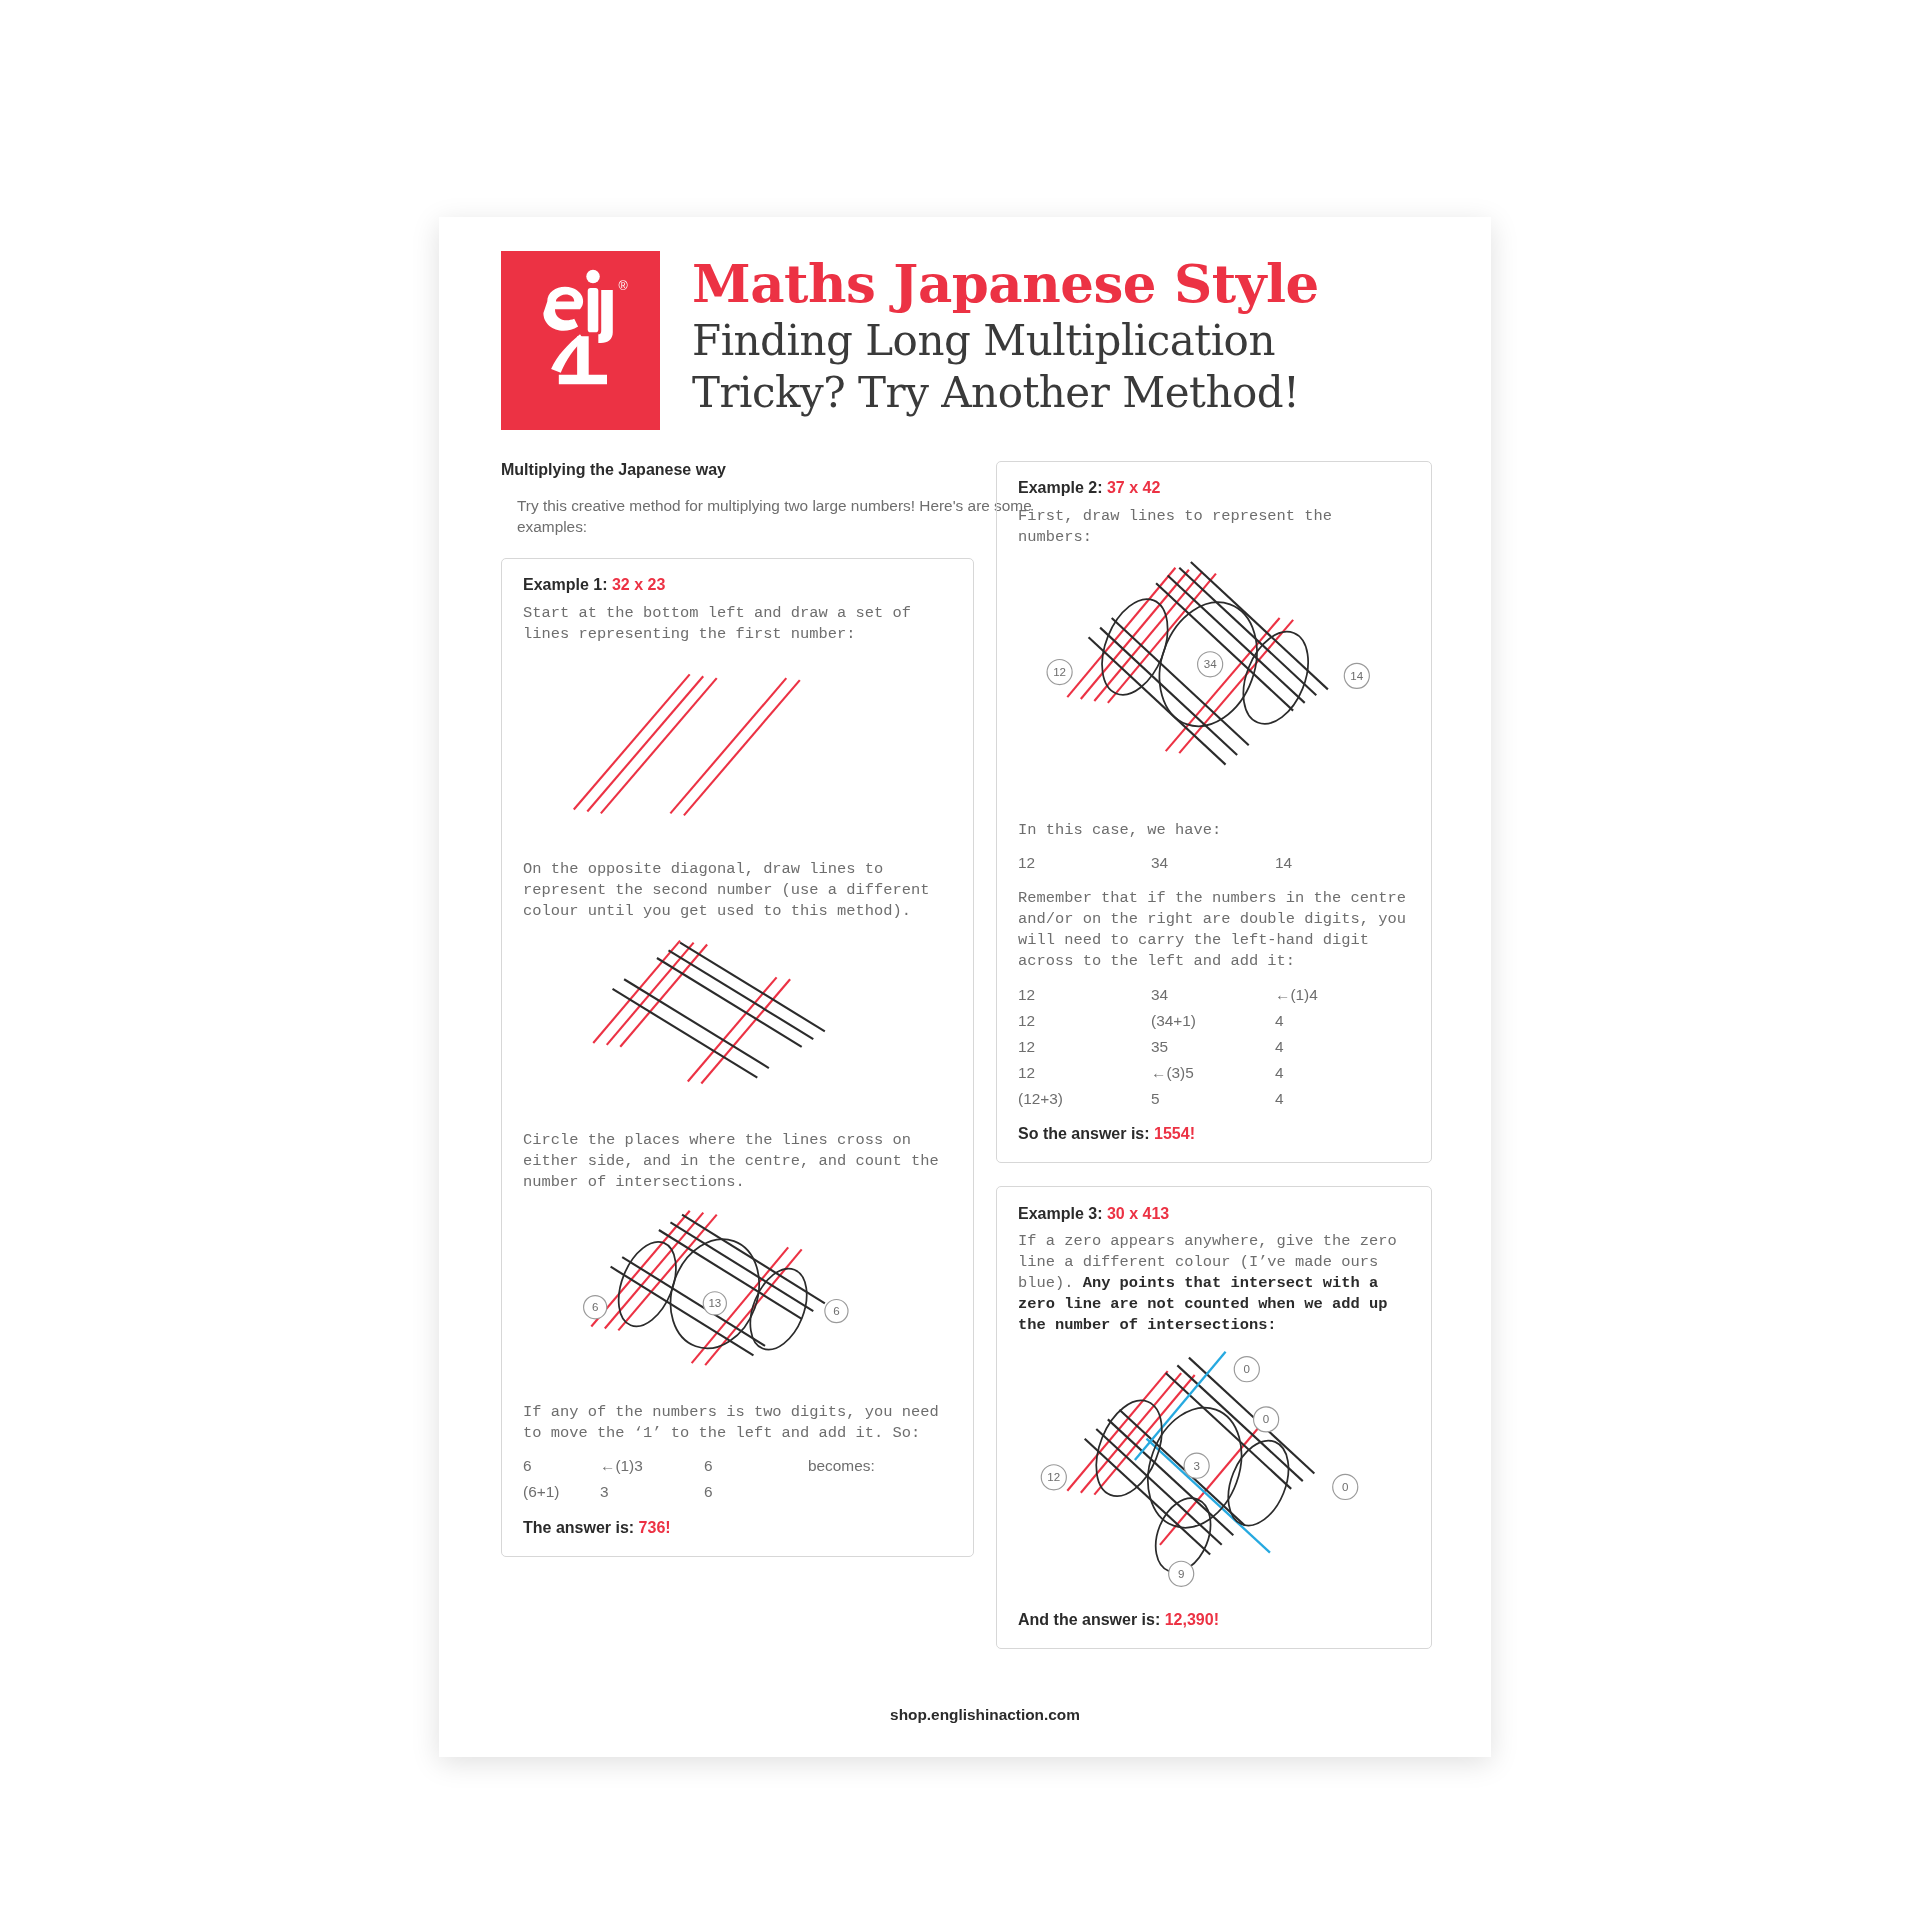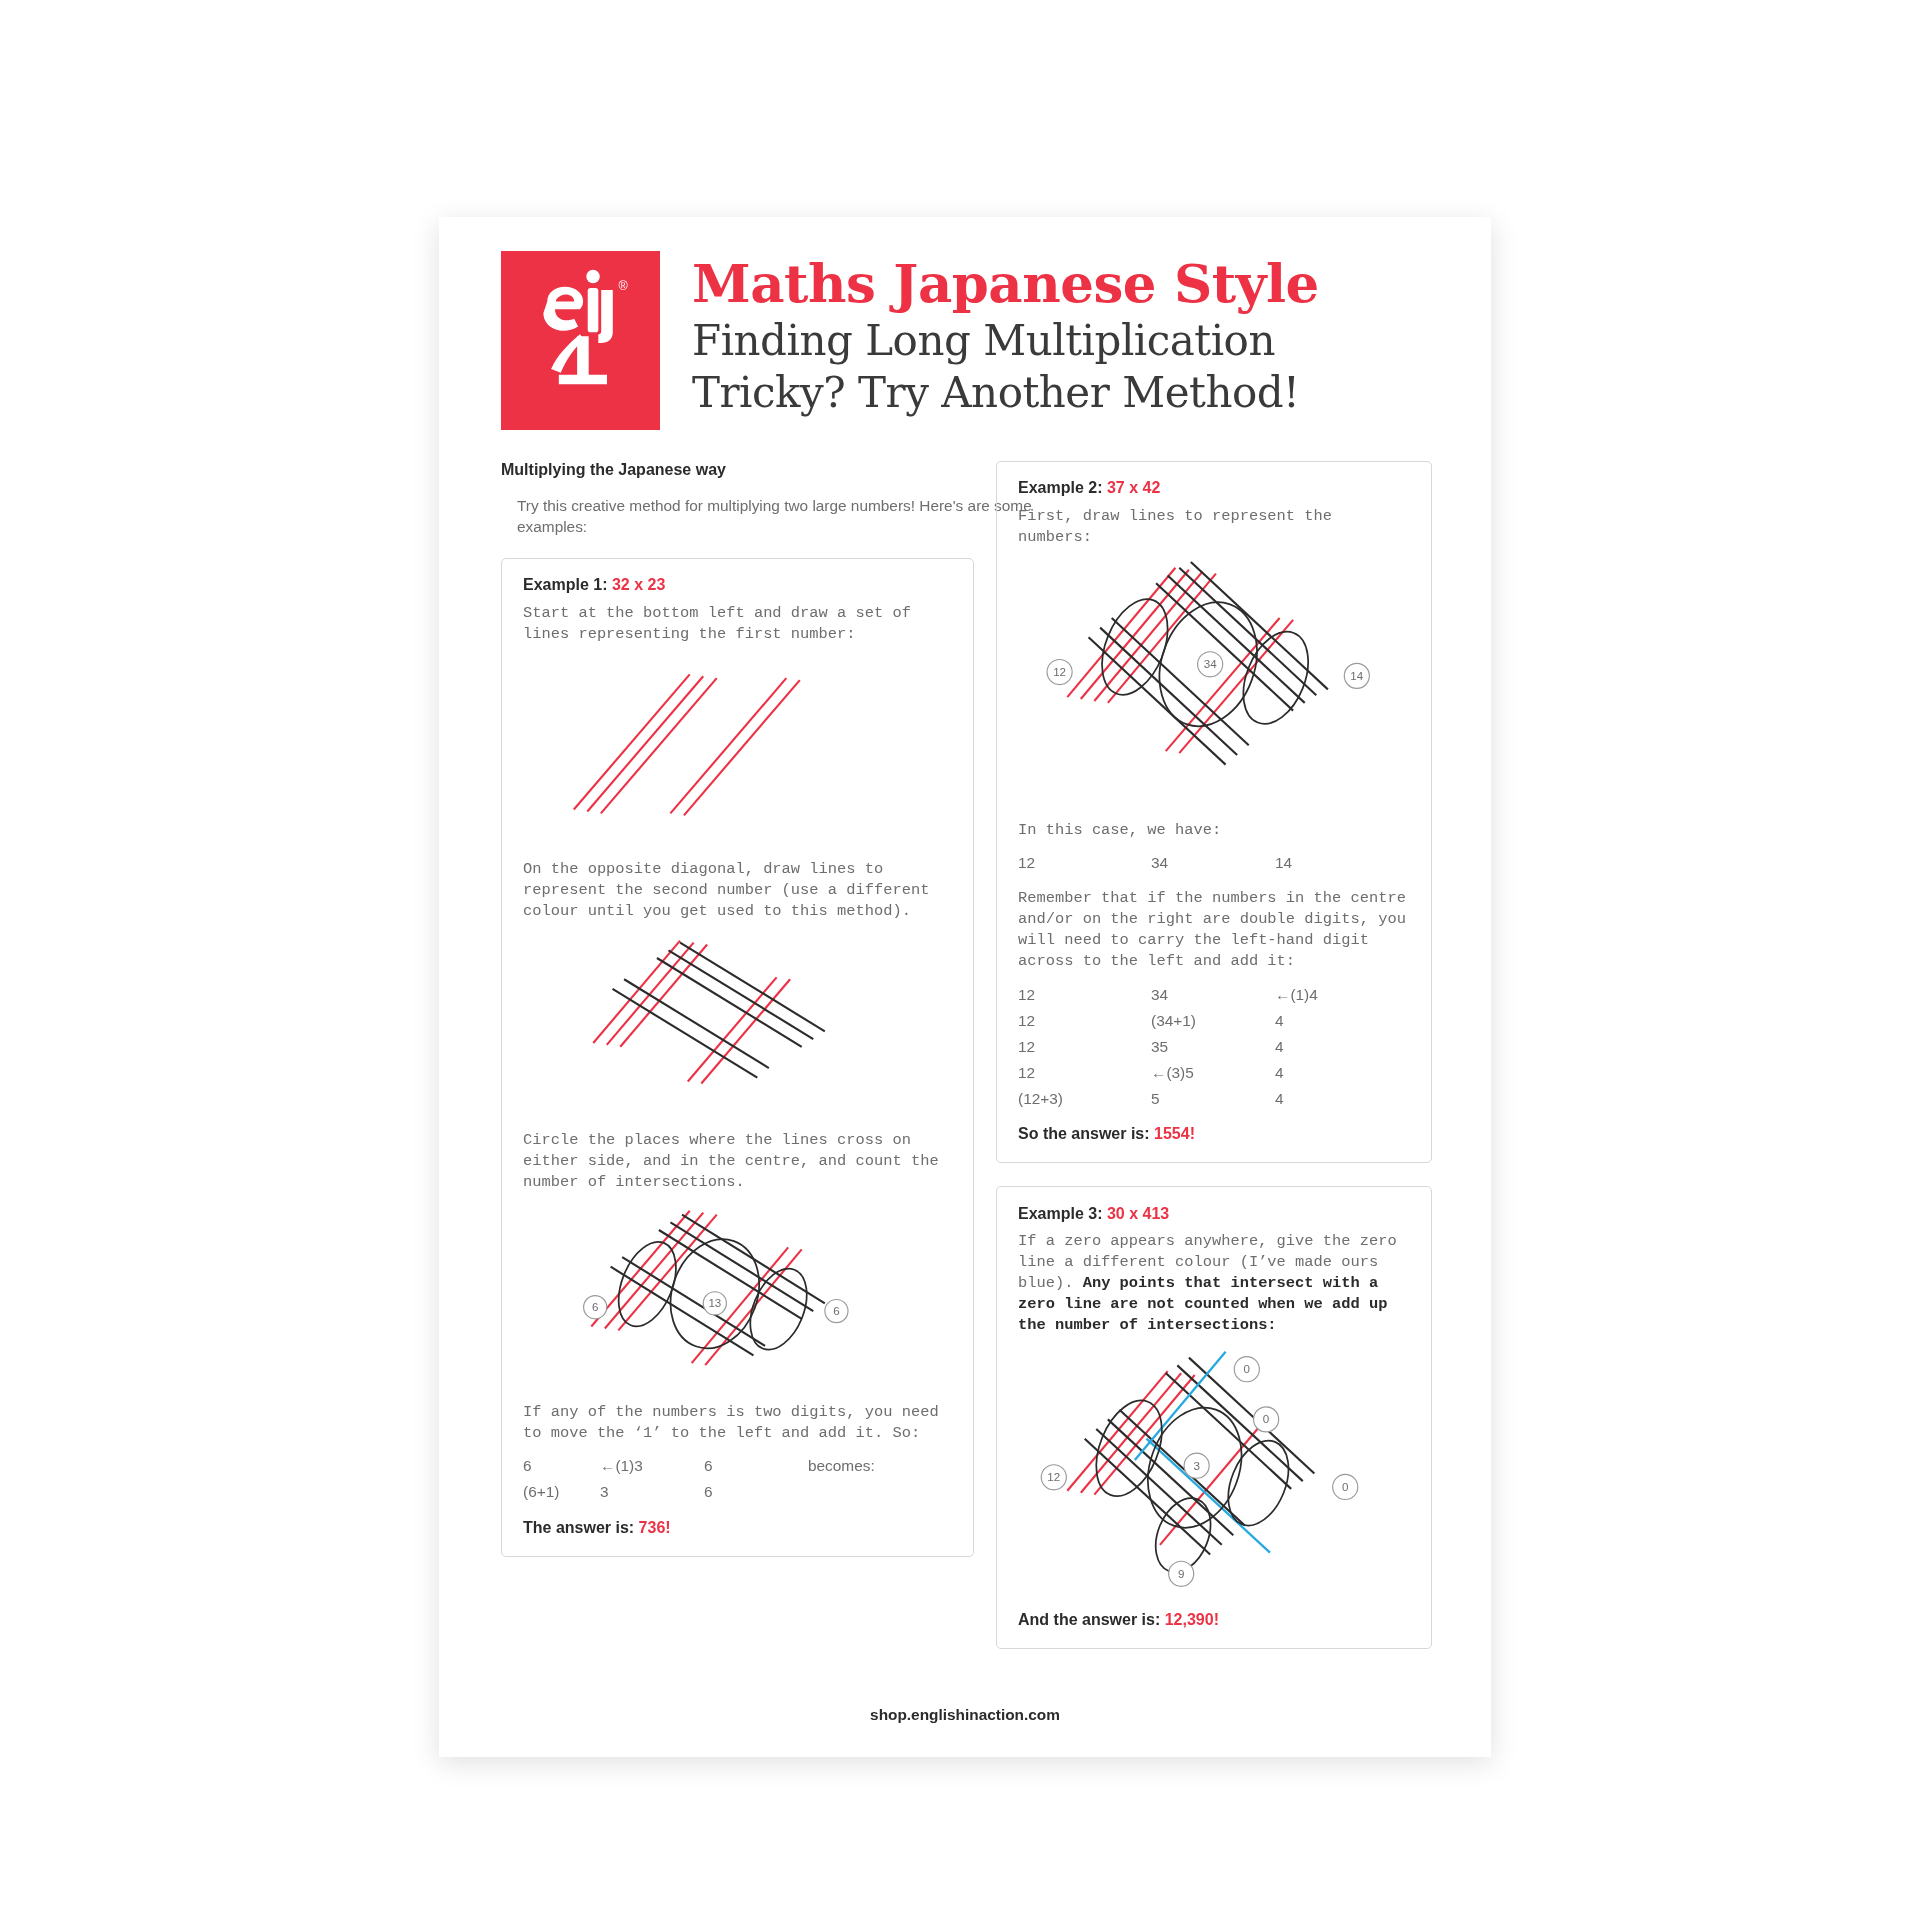--- a/index.html
+++ b/index.html
@@ -163,20 +163,21 @@
   }
   .footer {
     position: absolute;
     left: 0;
     bottom: 33px;
     width: 100%;
     text-align: center;
     font-size: 15.4px;
     font-weight: bold;
     color: #2b2b2b;
+    padding-left: 20px;
   }
 </style>
 </head>
 <body>
 
 <div class="page-wrap">
 
   <div class="header">
     <div class="logo">
       <svg class="logo-glyph" viewBox="0 0 165 185">

